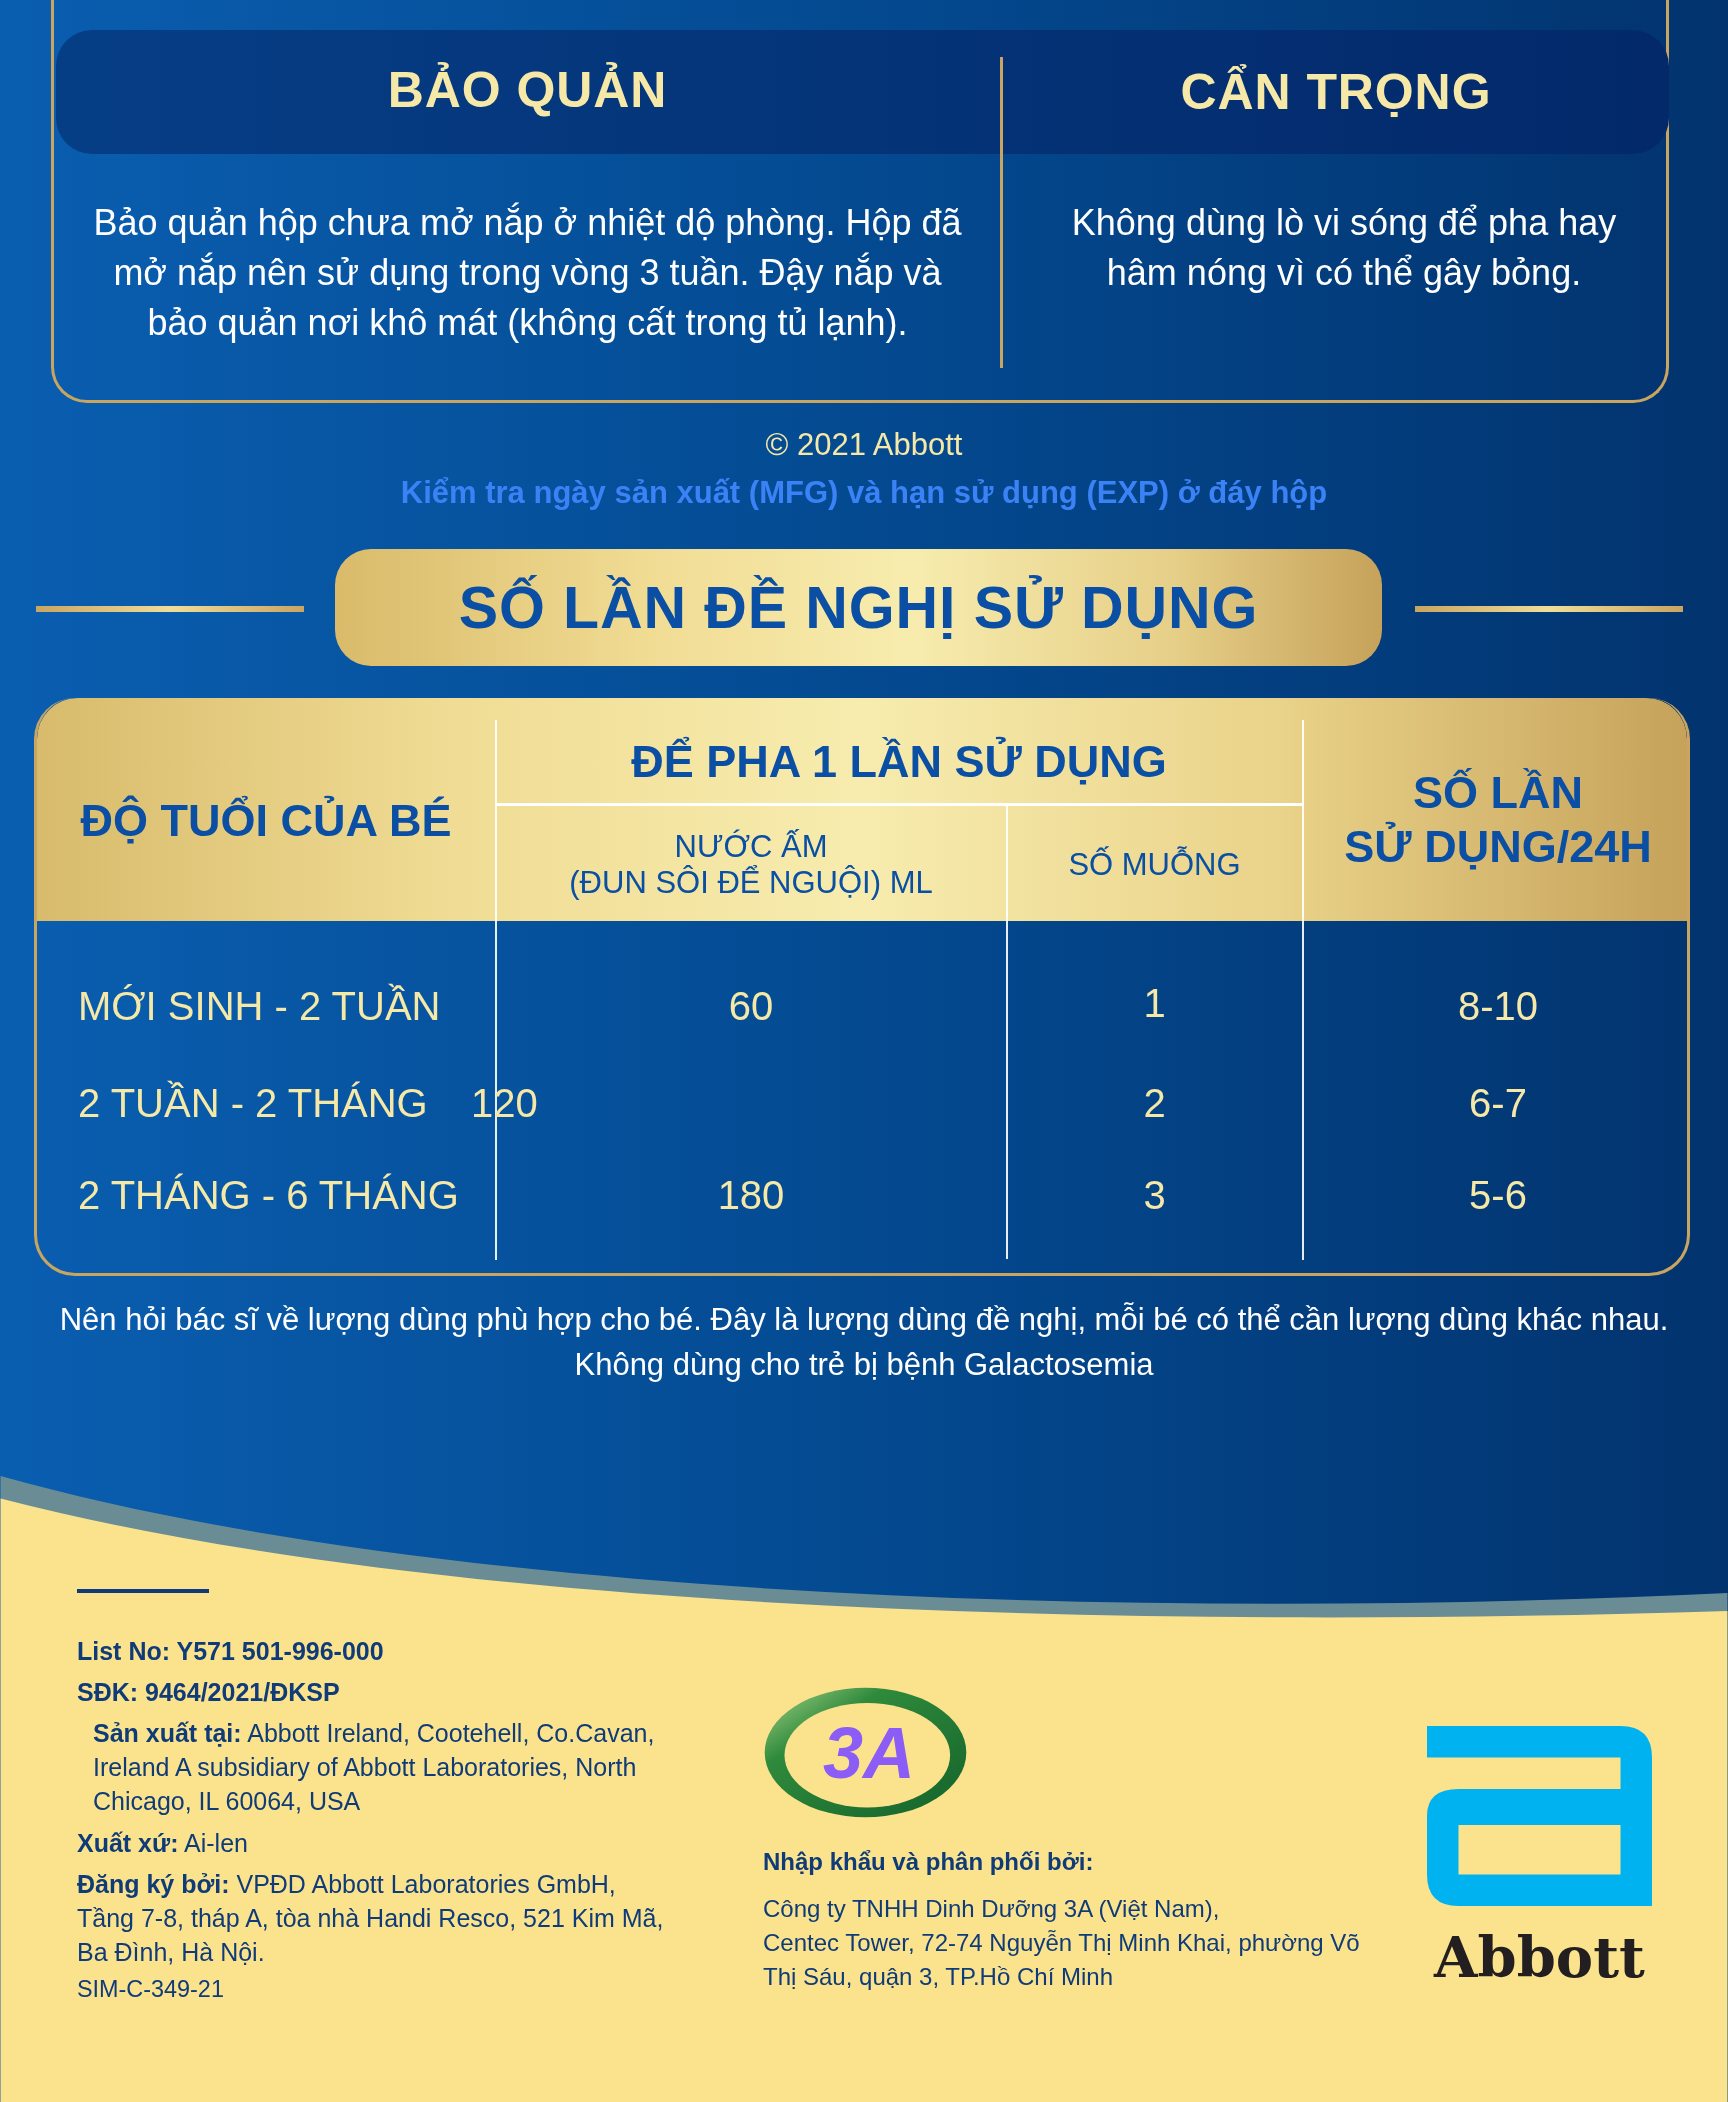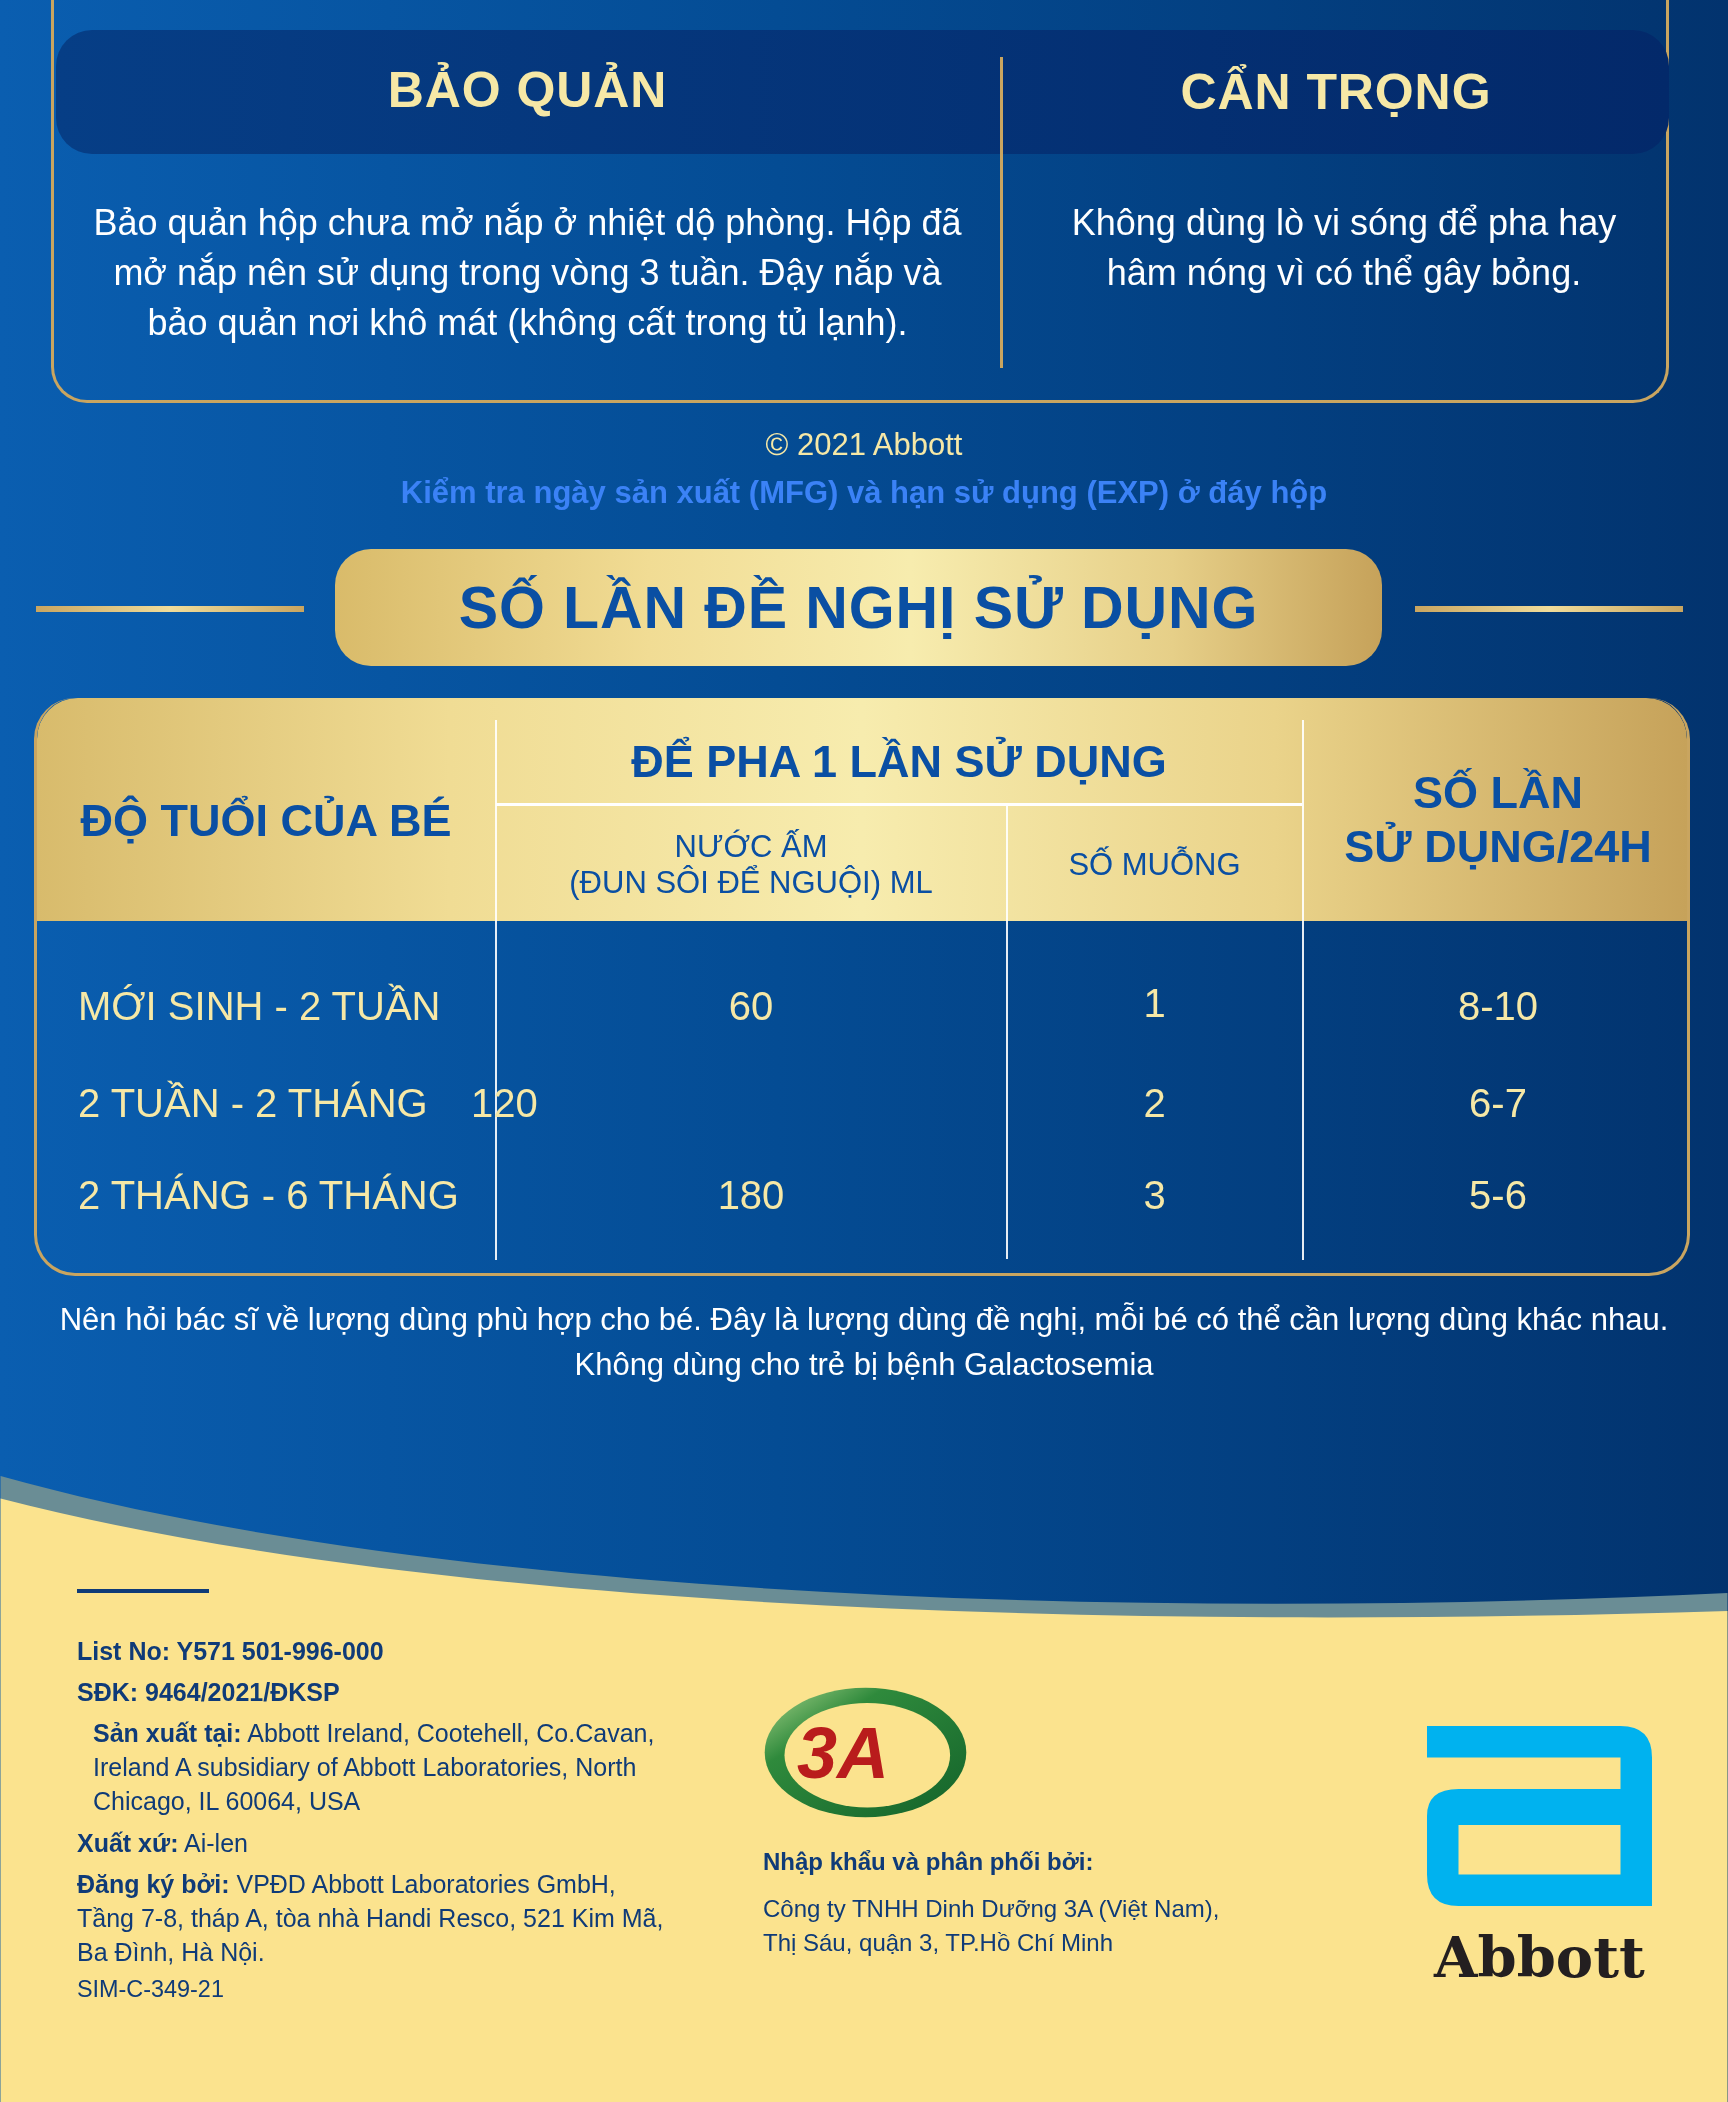--- a/index.html
+++ b/index.html
@@ -131,26 +131,27 @@
     <defs>
         <linearGradient id="g3a" x1="0" y1="0" x2="1" y2="1">
           <stop offset="0" stop-color="#a9d48a"></stop>
           <stop offset="0.3" stop-color="#2f8a3c"></stop>
           <stop offset="1" stop-color="#13622a"></stop>
         </linearGradient>
       </defs>
     <ellipse cx="116" cy="75" rx="112" ry="72" fill="url(#g3a)"></ellipse>
     <ellipse cx="118" cy="78" rx="92" ry="58" fill="#fbe38e"></ellipse>
   </svg>
-  <div class="abs" style="left:36px;top:27px;width:144px;text-align:left;font-size:72px;font-weight:bold;font-style:italic;color:#b91c1c;">3A</div>
+  <div class="abs" style="left:36px;top:27px;width:144px;text-align:center;font-size:72px;font-weight:bold;font-style:italic;color:#8b5cf6;">3A</div>
 </div>
 
 <div class="abs foot-txt" style="left:763px;top:1845px;width:684px;font-size:24px;">
   <div style="font-weight:bold;margin-bottom:12.6px;">Nhập khẩu và phân phối bởi:</div>
   <div>Công ty TNHH Dinh Dưỡng 3A (Việt Nam),</div>
+  <div>Centec Tower, 72-74 Nguyễn Thị Minh Khai, phường Võ</div>
   <div>Thị Sáu, quận 3, TP.Hồ Chí Minh</div>
 </div>
 
 <div class="abs" style="left:1427px;top:1726px;width:225px;height:180px;">
   <svg width="225" height="180" viewBox="0 0 250 200">
     <path d="M0 0 H215 Q250 0 250 35 V200 H35 Q0 200 0 165 V100 Q0 70 35 70 H215 V35 H0 Z M35 110 V165 H215 V110 Z" fill="#00b2ef" fill-rule="evenodd"></path>
   </svg>
 </div>
 <div class="abs" style="left:1427px;top:1924px;width:225px;text-align:center;font-family:'DejaVu Serif',serif;font-weight:bold;font-size:56px;color:#231f20;">Abbott</div>
 

